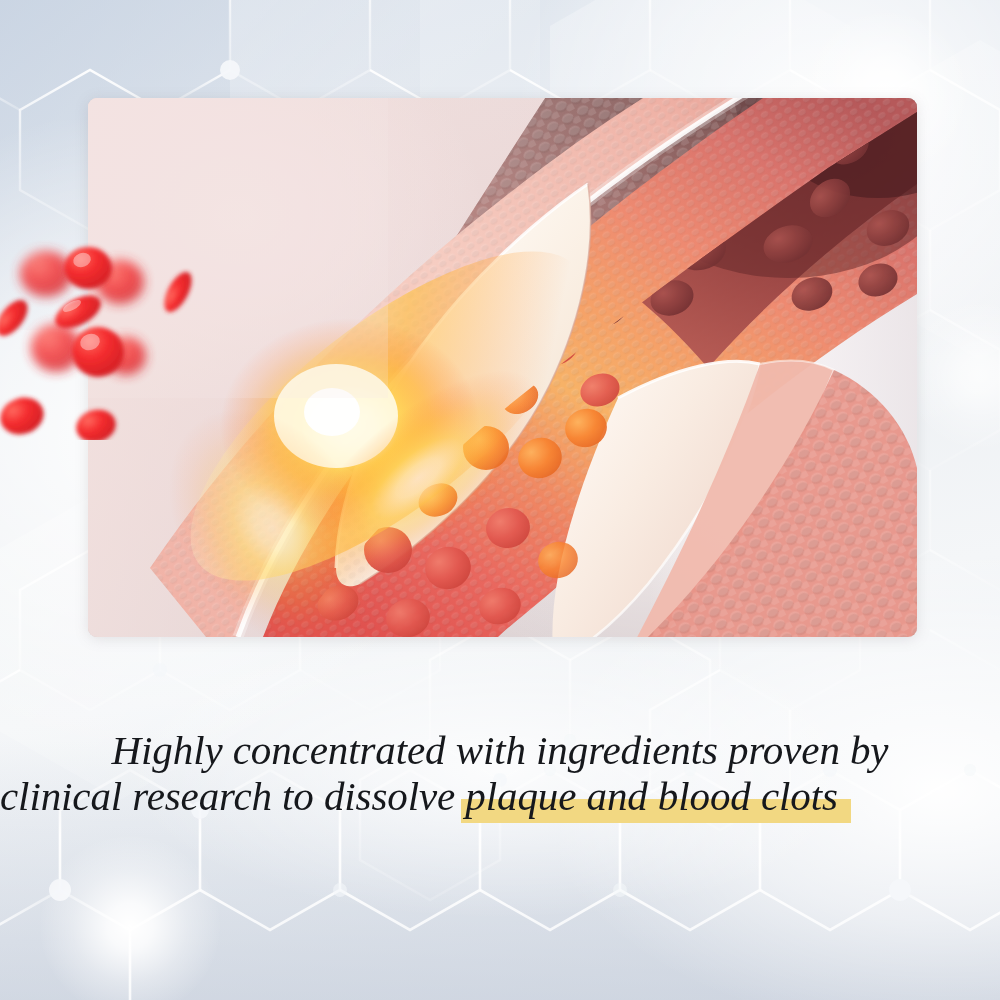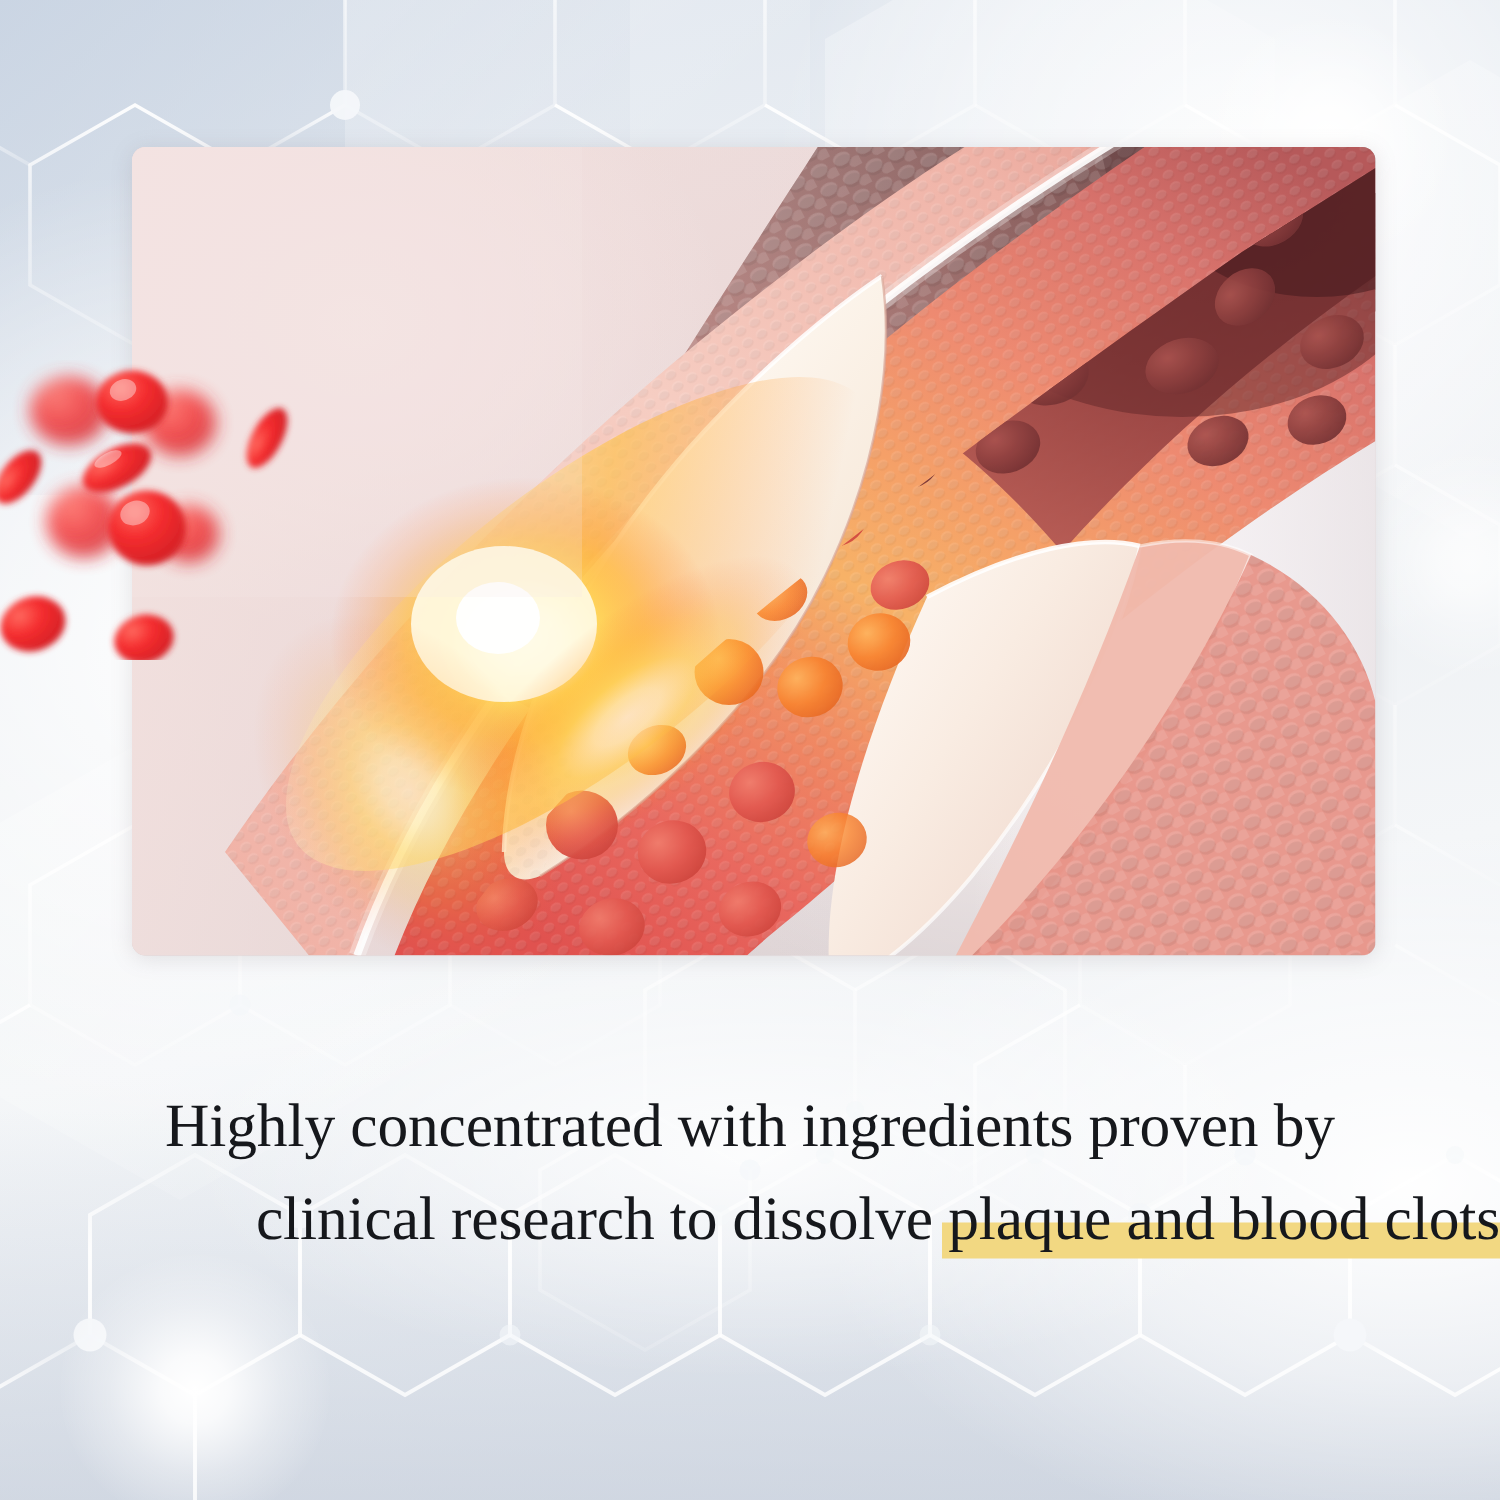--- a/index.html
+++ b/index.html
@@ -4,21 +4,21 @@
 <style>
   * { margin:0; padding:0; box-sizing:border-box; }
   html,body { width:1000px; height:1000px; overflow:hidden; }
   body {
     font-family:"Liberation Serif", serif;
     background:#eef1f5;
     position:relative;
   }
 
   
-  #stage { position:absolute; inset:0; overflow:hidden; }
+  #stage { position:absolute; inset:0; overflow:hidden;font-style:italic; }
 
   .bg-base {
     position:absolute; inset:0;
     background:
       linear-gradient(170deg,#dde4ed 0%,#e6ebf1 22%,#eef1f4 45%,#f4f6f8 62%,#e9edf2 80%,#dfe4eb 100%);
   }
   
   .bg-wash-a {
     position:absolute; left:520px; top:-180px; width:620px; height:620px;
     background:radial-gradient(ellipse at center, rgba(255,255,255,.95) 0%, rgba(255,255,255,.45) 42%, rgba(255,255,255,0) 72%);
@@ -97,21 +97,21 @@
   #caption {
     position:absolute; left:0; top:720px; width:1000px; height:120px;
   }
   .cap-line {
     position:absolute; left:0; width:1000px;
     font-size:41px; line-height:41px; color:#16181c;
     letter-spacing:-.1px;
     white-space:nowrap;
   }
   #cap-line-1 { top:10px; text-align:center; }
-  #cap-line-2 { top:72px; text-align:right; }
+  #cap-line-2 { top:56px; text-align:left; }
   .hl-wrap { position:relative; display:inline-block; }
   .hl-band {
     position:absolute; left:-4px; right:-13px; bottom:-6px; height:24px;
     background:#f2d882; z-index:0;
   }
   .hl-text { position:relative; z-index:1; }
 </style>
 </head>
 <body>
 

